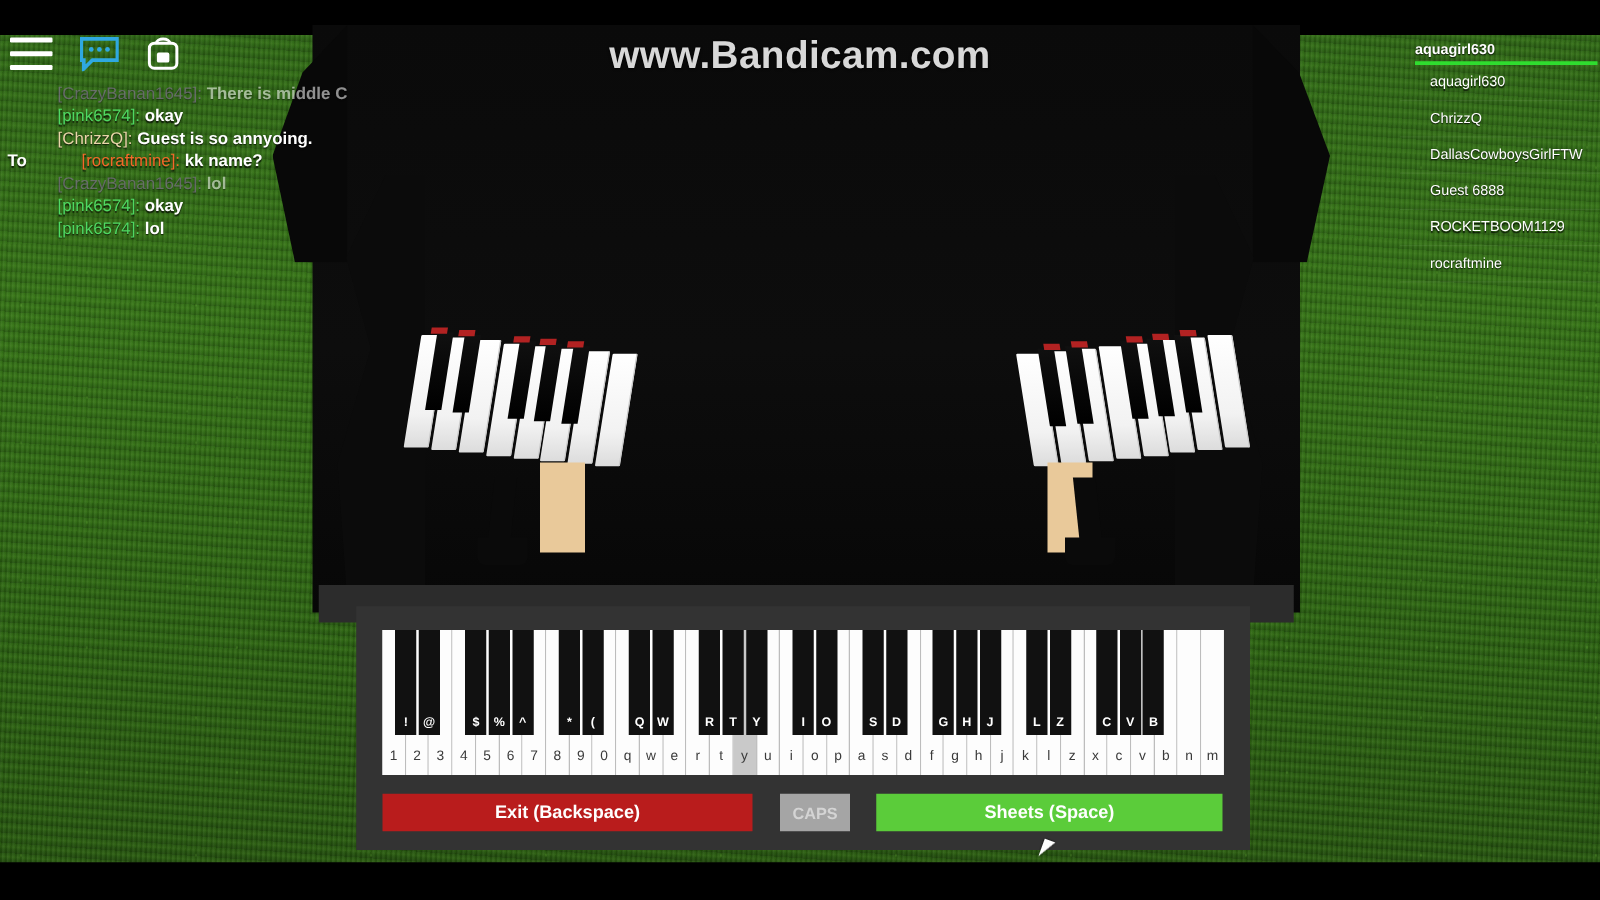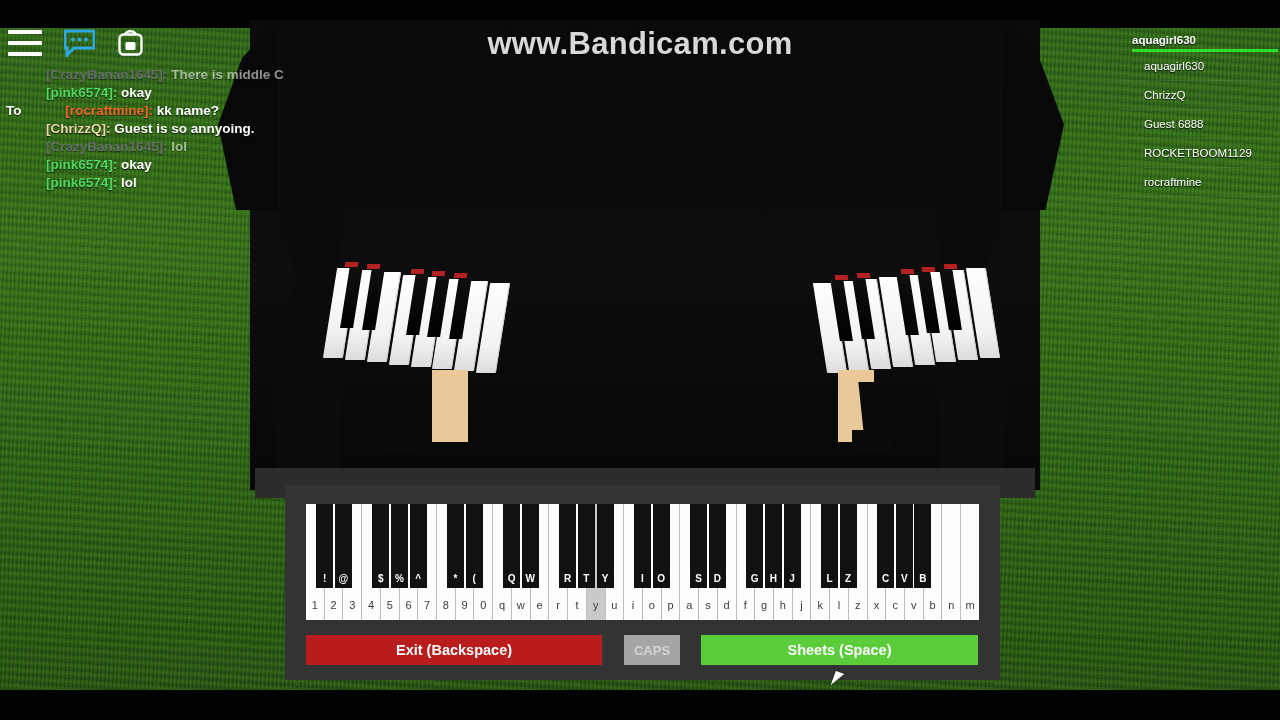--- a/index.html
+++ b/index.html
@@ -70,21 +70,21 @@
   
   .topicons { position:absolute; left:8px; top:28px; display:flex; align-items:center; gap:22px; }
   .ic { display:block; }
   .hamburger { width:34px; height:26px; display:flex; flex-direction:column; justify-content:space-between; }
   .hamburger span { display:block; height:4px; background:#fff; border-radius:1px; }
 
   
   .chatlog { position:absolute; left:6px; top:66px; width:300px; font-size:13.5px; line-height:18px;
              font-weight:bold; font-family:"Liberation Sans", sans-serif; text-shadow:0 1px 1px rgba(0,0,0,.75); }
   .chatline { white-space:nowrap; margin-bottom:0px; height:18px; }
-  .chatline .who { font-weight:bold;padding-left:40px; }
+  .chatline .who { font-weight:normal;padding-left:40px; }
   .chatline .msg { color:#ffffff; font-weight:bold; }
   .chatline .pre { color:#ffffff; font-weight:bold; }
   .faded { opacity:.55; }
 
   
   .playerlist { position:absolute; right:0px; top:32px; width:160px; }
   .pl-head { color:#fff; font-size:11.5px; font-weight:bold; padding:2px 0 3px 12px;
              text-shadow:0 1px 1px rgba(0,0,0,.85); }
   .pl-rule { height:3px; margin:0 2px 0 12px; background:#2fdd2f; }
   .pl-item { color:#fff; font-size:11.5px; padding:8px 0 8px 24px; text-shadow:0 1px 1px rgba(0,0,0,.85);
@@ -223,33 +223,34 @@
       <rect x="2.5" y="6.5" width="22" height="20" rx="4" fill="none" stroke="#fff" stroke-width="2.4"></rect>
       <rect x="8.5" y="14" width="10" height="8" rx="1.5" fill="#fff"></rect>
     </svg>
   </div>
 
   <div class="bandicam">www.Bandicam.com</div>
 
   <div class="chatlog" id="chatlog">
       <div class="chatline faded"><span class="who" style="color: rgb(143, 110, 168);">[CrazyBanan1645]:</span><span class="msg"> There is middle C</span></div>
       <div class="chatline"><span class="who" style="color: rgb(79, 217, 98);">[pink6574]:</span><span class="msg"> okay</span></div>
+      <div class="chatline"><span class="who" style="color: rgb(233, 213, 168);">[ChrizzQ]:</span><span class="msg"> Guest is so annyoing.</span></div>
       <div class="chatline"><span class="pre">To </span><span class="who" style="color: rgb(244, 104, 42);">[rocraftmine]:</span><span class="msg"> kk name?</span></div>
-      <div class="chatline"><span class="who" style="color: rgb(233, 213, 168);">[ChrizzQ]:</span><span class="msg"> Guest is so annyoing.</span></div>
       <div class="chatline faded"><span class="who" style="color: rgb(143, 110, 168);">[CrazyBanan1645]:</span><span class="msg"> lol</span></div>
       <div class="chatline"><span class="who" style="color: rgb(79, 217, 98);">[pink6574]:</span><span class="msg"> okay</span></div>
       <div class="chatline"><span class="who" style="color: rgb(79, 217, 98);">[pink6574]:</span><span class="msg"> lol</span></div>
     </div>
 
   <div class="playerlist">
     <div class="pl-head">aquagirl630</div>
     <div class="pl-rule"></div>
     <div id="pl-items">
         <div class="pl-item">aquagirl630</div>
         <div class="pl-item">ChrizzQ</div>
+        <div class="pl-item">DallasCowboysGirlFTW</div>
         <div class="pl-item">Guest 6888</div>
         <div class="pl-item">ROCKETBOOM1129</div>
         <div class="pl-item">rocraftmine</div>
       </div>
   </div>
 
 
   <div class="pianoGui">
     <div class="keybed">
       <div class="whiterow" id="whiterow">

